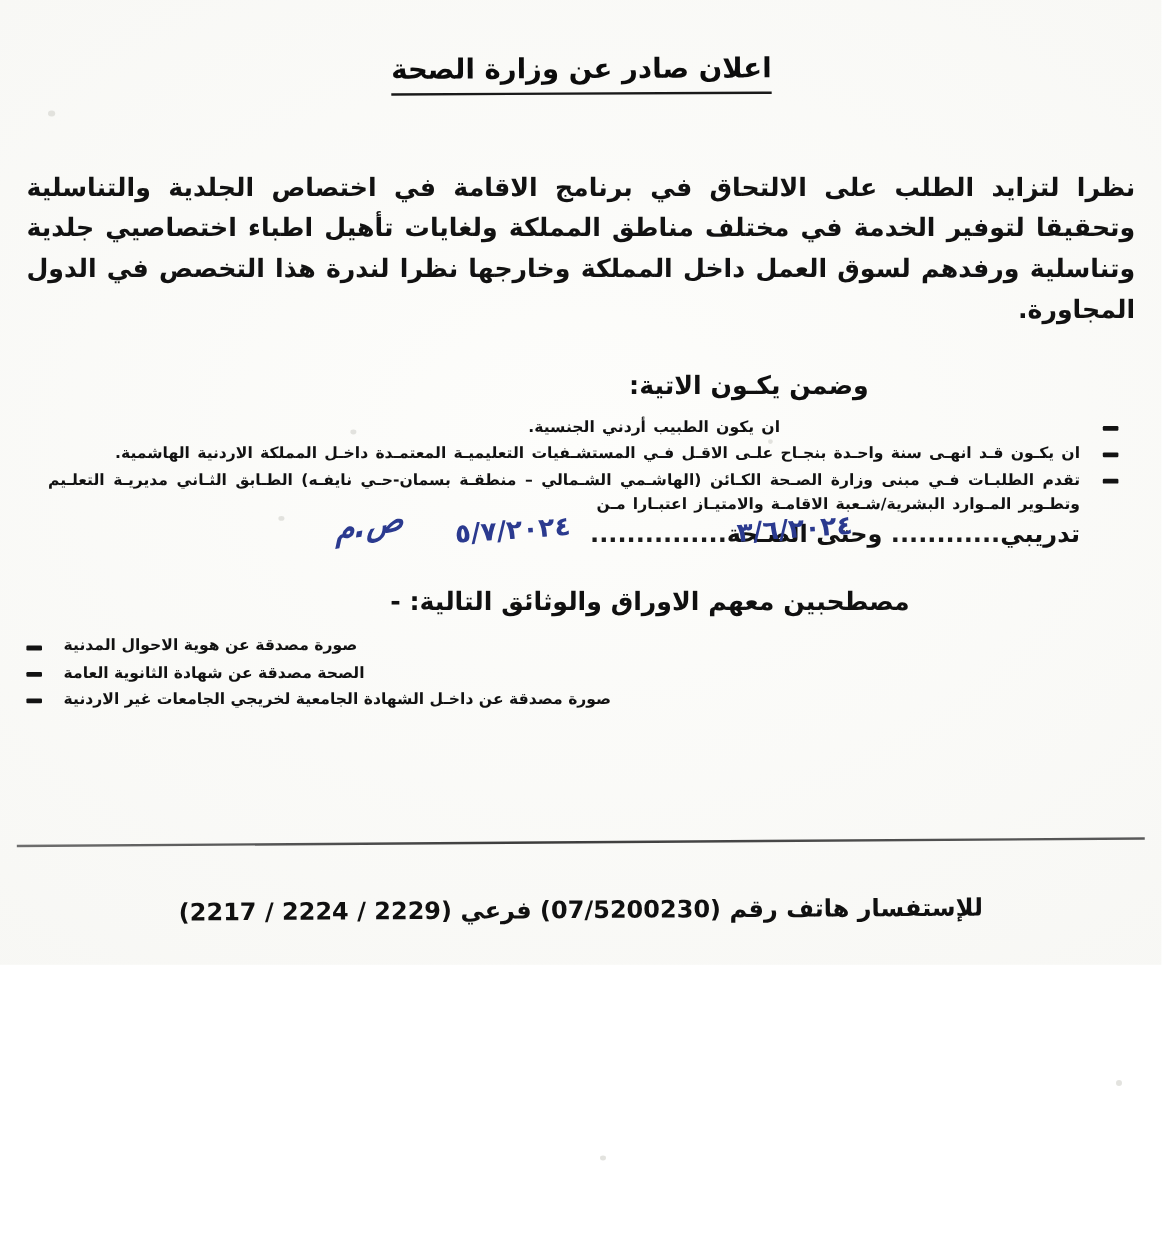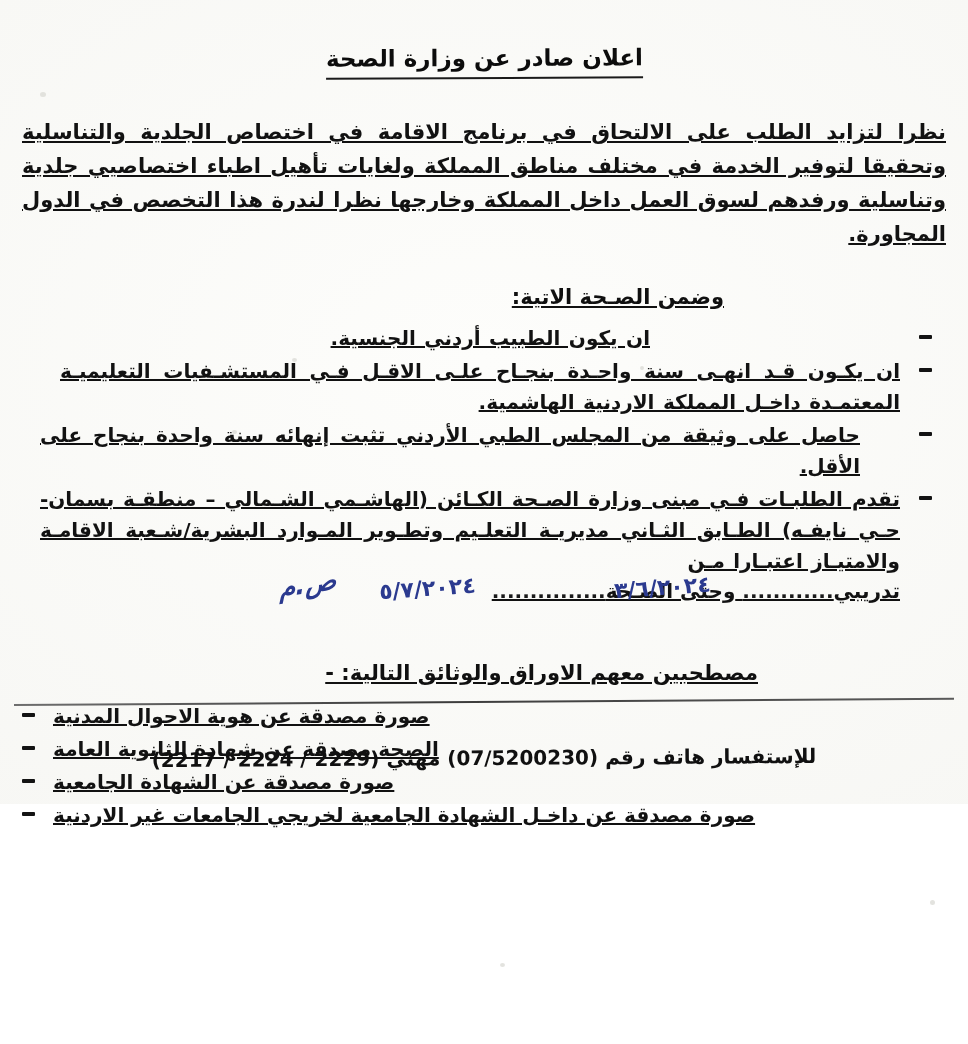--- a/index.html
+++ b/index.html
@@ -16,21 +16,20 @@
 
   .page {
     position: relative;
     width: 968px;
     height: 804px;
     background:
       radial-gradient(ellipse 140% 120% at 50% 45%, #fdfdfb 0%, #f7f7f4 62%, #f1f1ee 100%);
     box-sizing: border-box;
     padding: 0 22px;
     color: #111111;
-    text-decoration: underline;
   }
 
   
   .title-wrap {
     text-align: center;
     padding-top: 28px;
   }
   .doc-title {
     display: inline-block;
     font-size: 23px;
@@ -46,49 +45,49 @@
   
   .para {
     font-size: 21px;
     font-weight: bold;
     line-height: 1.62;
     text-align: justify;
     text-align-last: right;
     color: #121212;
     margin: 0;
   }
-  #para-1 { margin-top: 20px; }
+  #para-1 { margin-top: 44px; }
   #para-2 { margin-top: 28px; }
 
   
   .section-head {
     font-size: 21px;
     font-weight: bold;
     color: #101010;
     text-align: right;
     margin: 0;
   }
   #conditions-heading {
     margin-top: 34px;
     padding-right: 222px;
   }
   #documents-heading {
-    margin-top: 58px;
+    margin-top: 32px;
     padding-right: 188px;
   }
 
   
   ul.doc-list {
     list-style: none;
     margin: 0;
     padding: 0;
   }
   ul.doc-list li {
     position: relative;
-    font-size: 20px;
+    font-size: 13px;
     font-weight: bold;
     line-height: 1.55;
     color: #121212;
     padding-right: 44px;
     margin-bottom: 2px;
   }
   ul.doc-list li .dash {
     position: absolute;
     right: 14px;
     top: 0.62em;
@@ -224,34 +223,30 @@
   <span class="scan-speck" style="top:900px; left:930px; width:5px; height:5px;"></span>
   <span class="scan-speck" style="top:963px; left:500px; width:5px; height:4px;"></span>
 
   <div class="title-wrap">
     <h1 class="doc-title">اعلان صادر عن وزارة الصحة</h1>
   </div>
 
   <p class="para" id="para-1">نظرا لتزايد الطلب على الالتحاق في برنامج الاقامة في اختصاص الجلدية والتناسلية وتحقيقا لتوفير الخدمة في مختلف مناطق المملكة ولغايات تأهيل اطباء اختصاصيي جلدية وتناسلية ورفدهم لسوق العمل داخل المملكة وخارجها نظرا لندرة هذا التخصص في الدول المجاورة.</p>
 
 
-  <p class="section-head" id="conditions-heading">وضمن الصـحة الاتية:</p>
+  <p class="section-head" id="conditions-heading">وضمن يكـون الاتية:</p>
 
   <ul class="doc-list" id="conditions-list">
     <li class="indent-1">
       <span class="dash"></span>
       <span>ان يكون الطبيب أردني الجنسية.</span>
     </li>
     <li class="indent-2">
       <span class="dash"></span>
       <span>ان يكـون قـد انهـى سنة واحـدة بنجـاح علـى الاقـل فـي المستشـفيات التعليميـة المعتمـدة داخـل المملكة الاردنية الهاشمية.</span>
-    </li>
-    <li class="indent-3">
-      <span class="dash"></span>
-      <span>حاصل على وثيقة من المجلس الطبي الأردني تثبت إنهائه سنة واحدة بنجاح على الأقل.</span>
     </li>
     <li class="indent-4">
       <span class="dash"></span>
       <span>تقدم الطلبـات فـي مبنى وزارة الصـحة الكـائن (الهاشـمي الشـمالي – منطقـة بسمان-حـي نايفـه) الطـابق الثـاني مديريـة التعلـيم وتطـوير المـوارد البشرية/شـعبة الاقامـة والامتيـاز اعتبـارا مـن</span>
     </li>
   </ul>
 
   <div class="date-line">
     <span>تدريبي</span><span class="dotline">............</span>
     <span>وحتى الصـحة</span><span class="dotline">...............</span>
@@ -271,34 +266,28 @@
       </span>
     </li>
     <li>
       <span class="doc-item-row">
         <span>الصحة مصدقة عن شهادة الثانوية العامة</span>
         <span class="dash"></span>
       </span>
     </li>
     <li>
       <span class="doc-item-row">
-        <span>صورة مصدقة عن الشهادة الجامعية</span>
-        <span class="dash"></span>
-      </span>
-    </li>
-    <li>
-      <span class="doc-item-row">
         <span>صورة مصدقة عن داخـل الشهادة الجامعية لخريجي الجامعات غير الاردنية</span>
         <span class="dash"></span>
       </span>
     </li>
   </ul>
 
   <div class="footer-rule"></div>
 
   <div class="footer-text">
     <span>للإستفسار هاتف رقم</span>
     <span class="num">(07/5200230)</span>
-    <span>مهني</span>
+    <span>فرعي</span>
     <span class="num">(2217 / 2224 / 2229)</span>
   </div>
 
 </div>
 
 </body></html>

